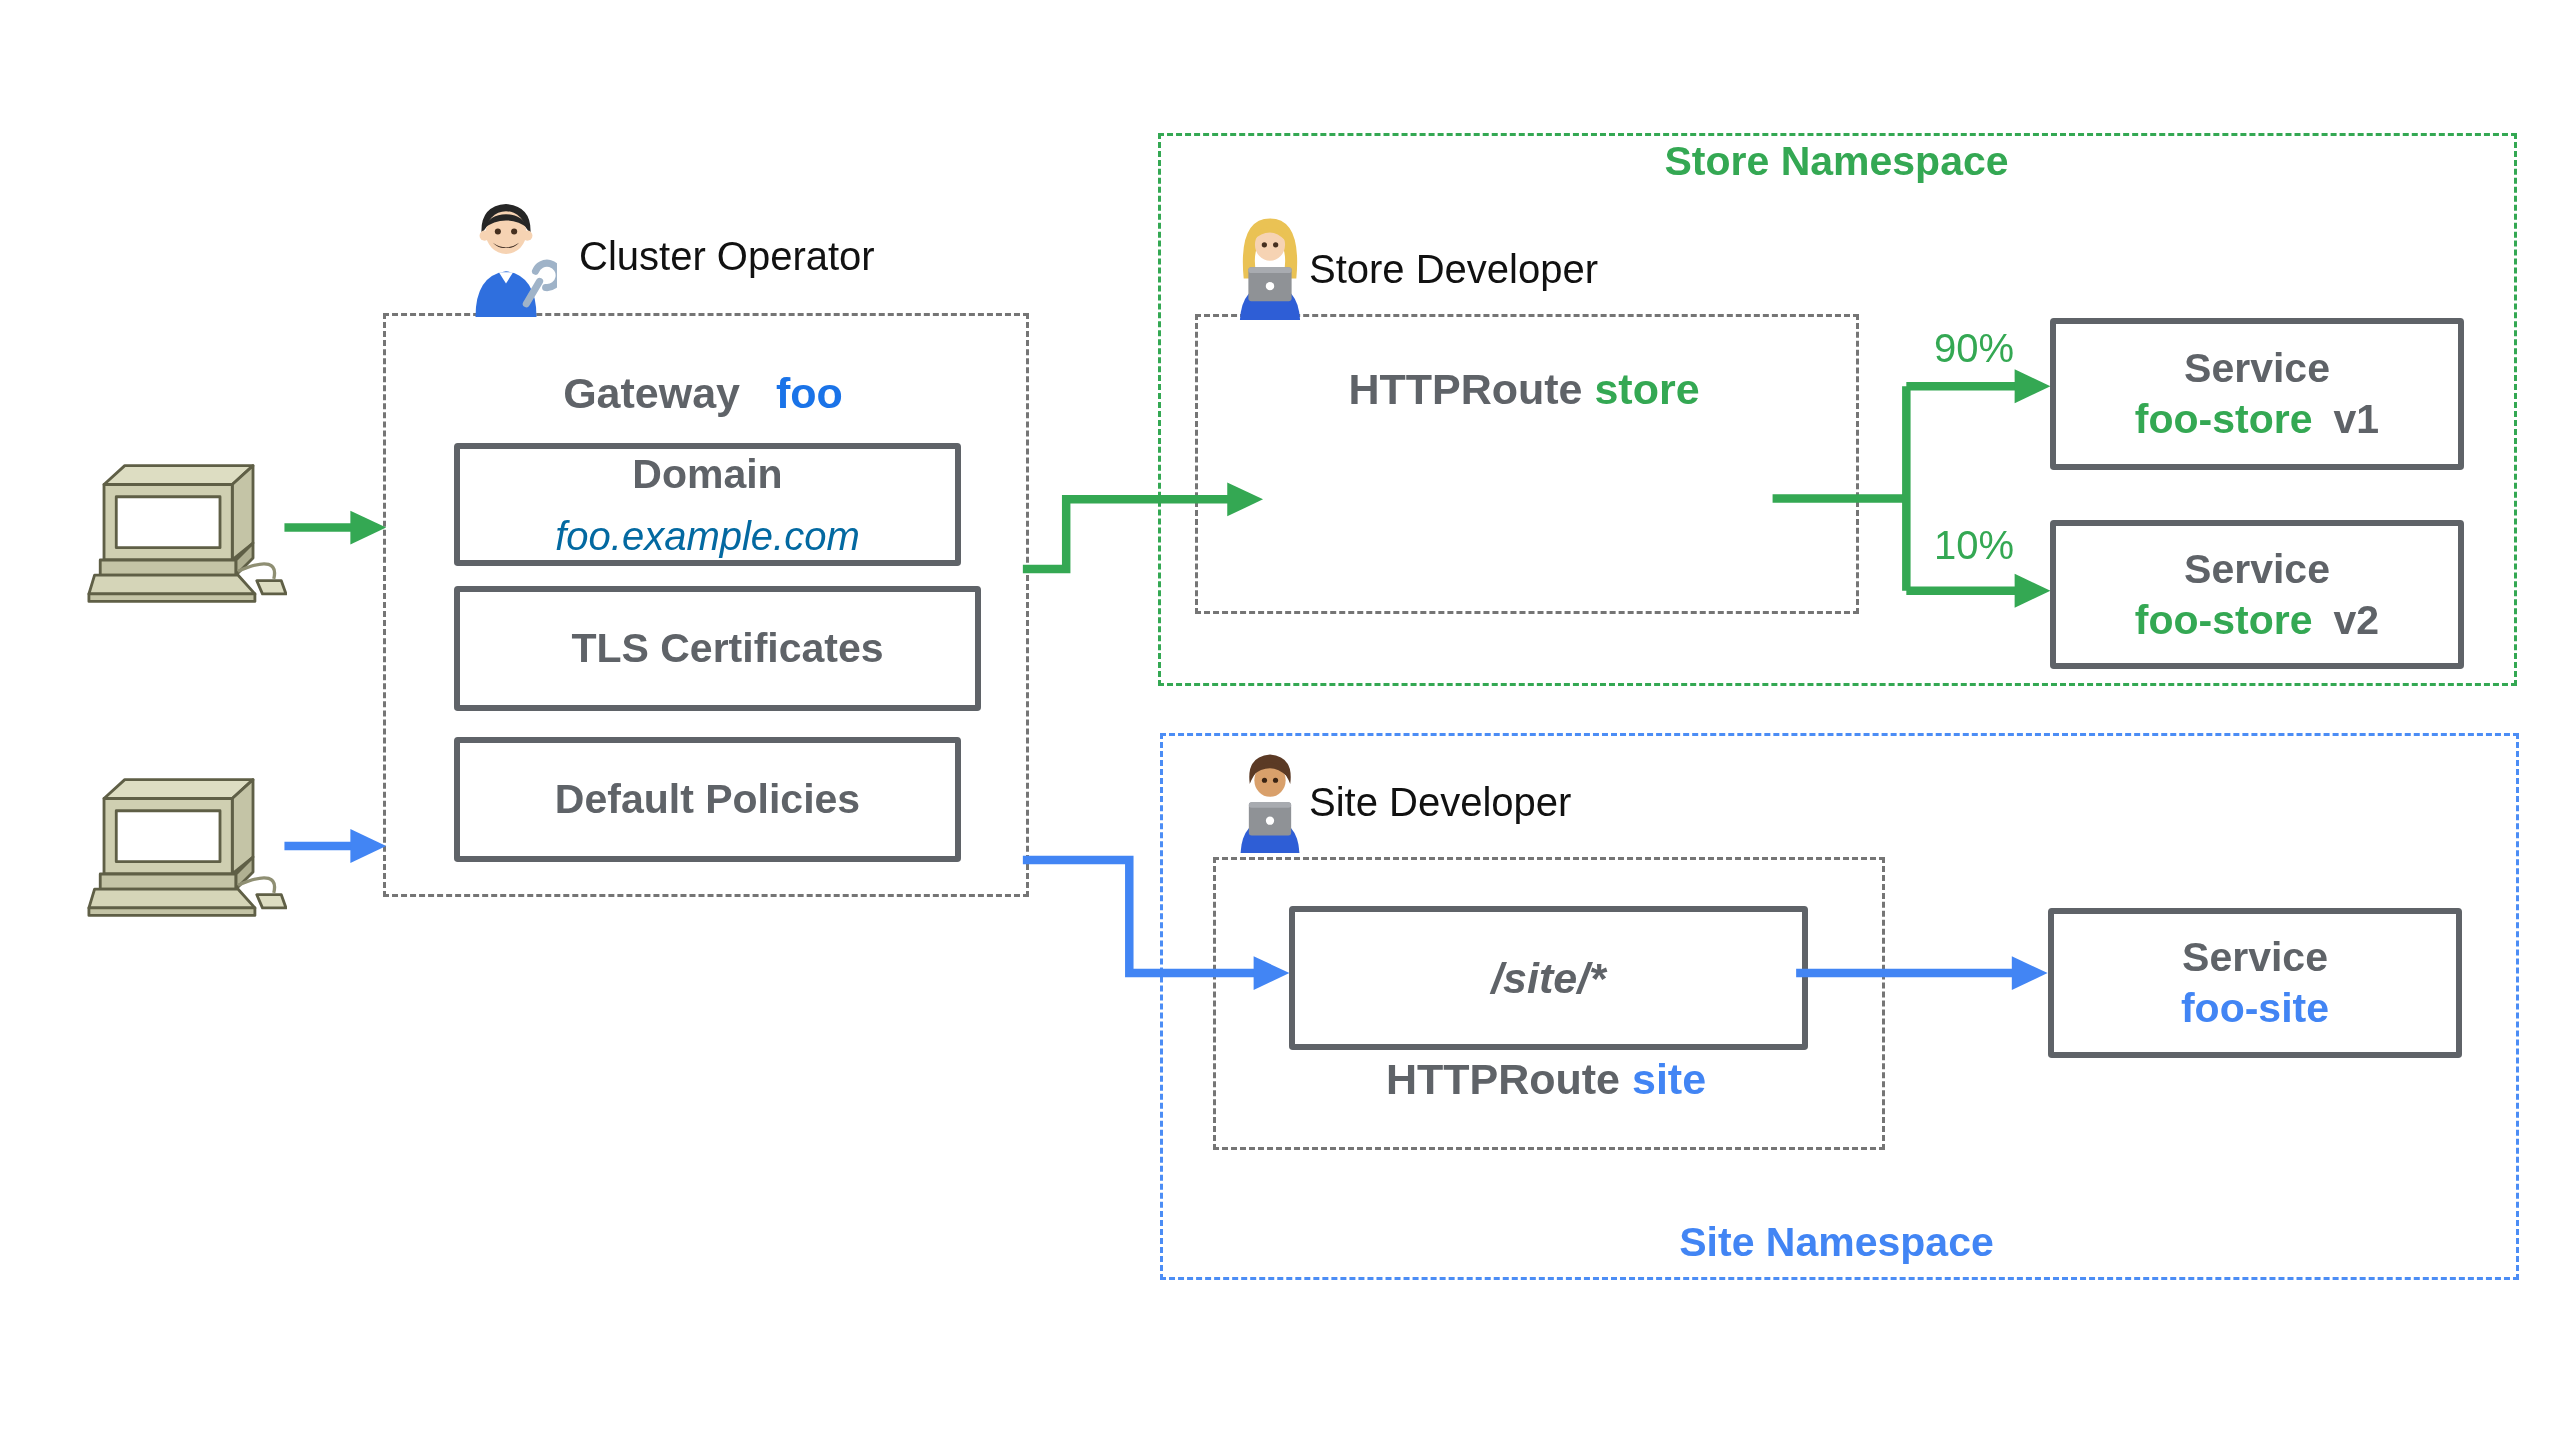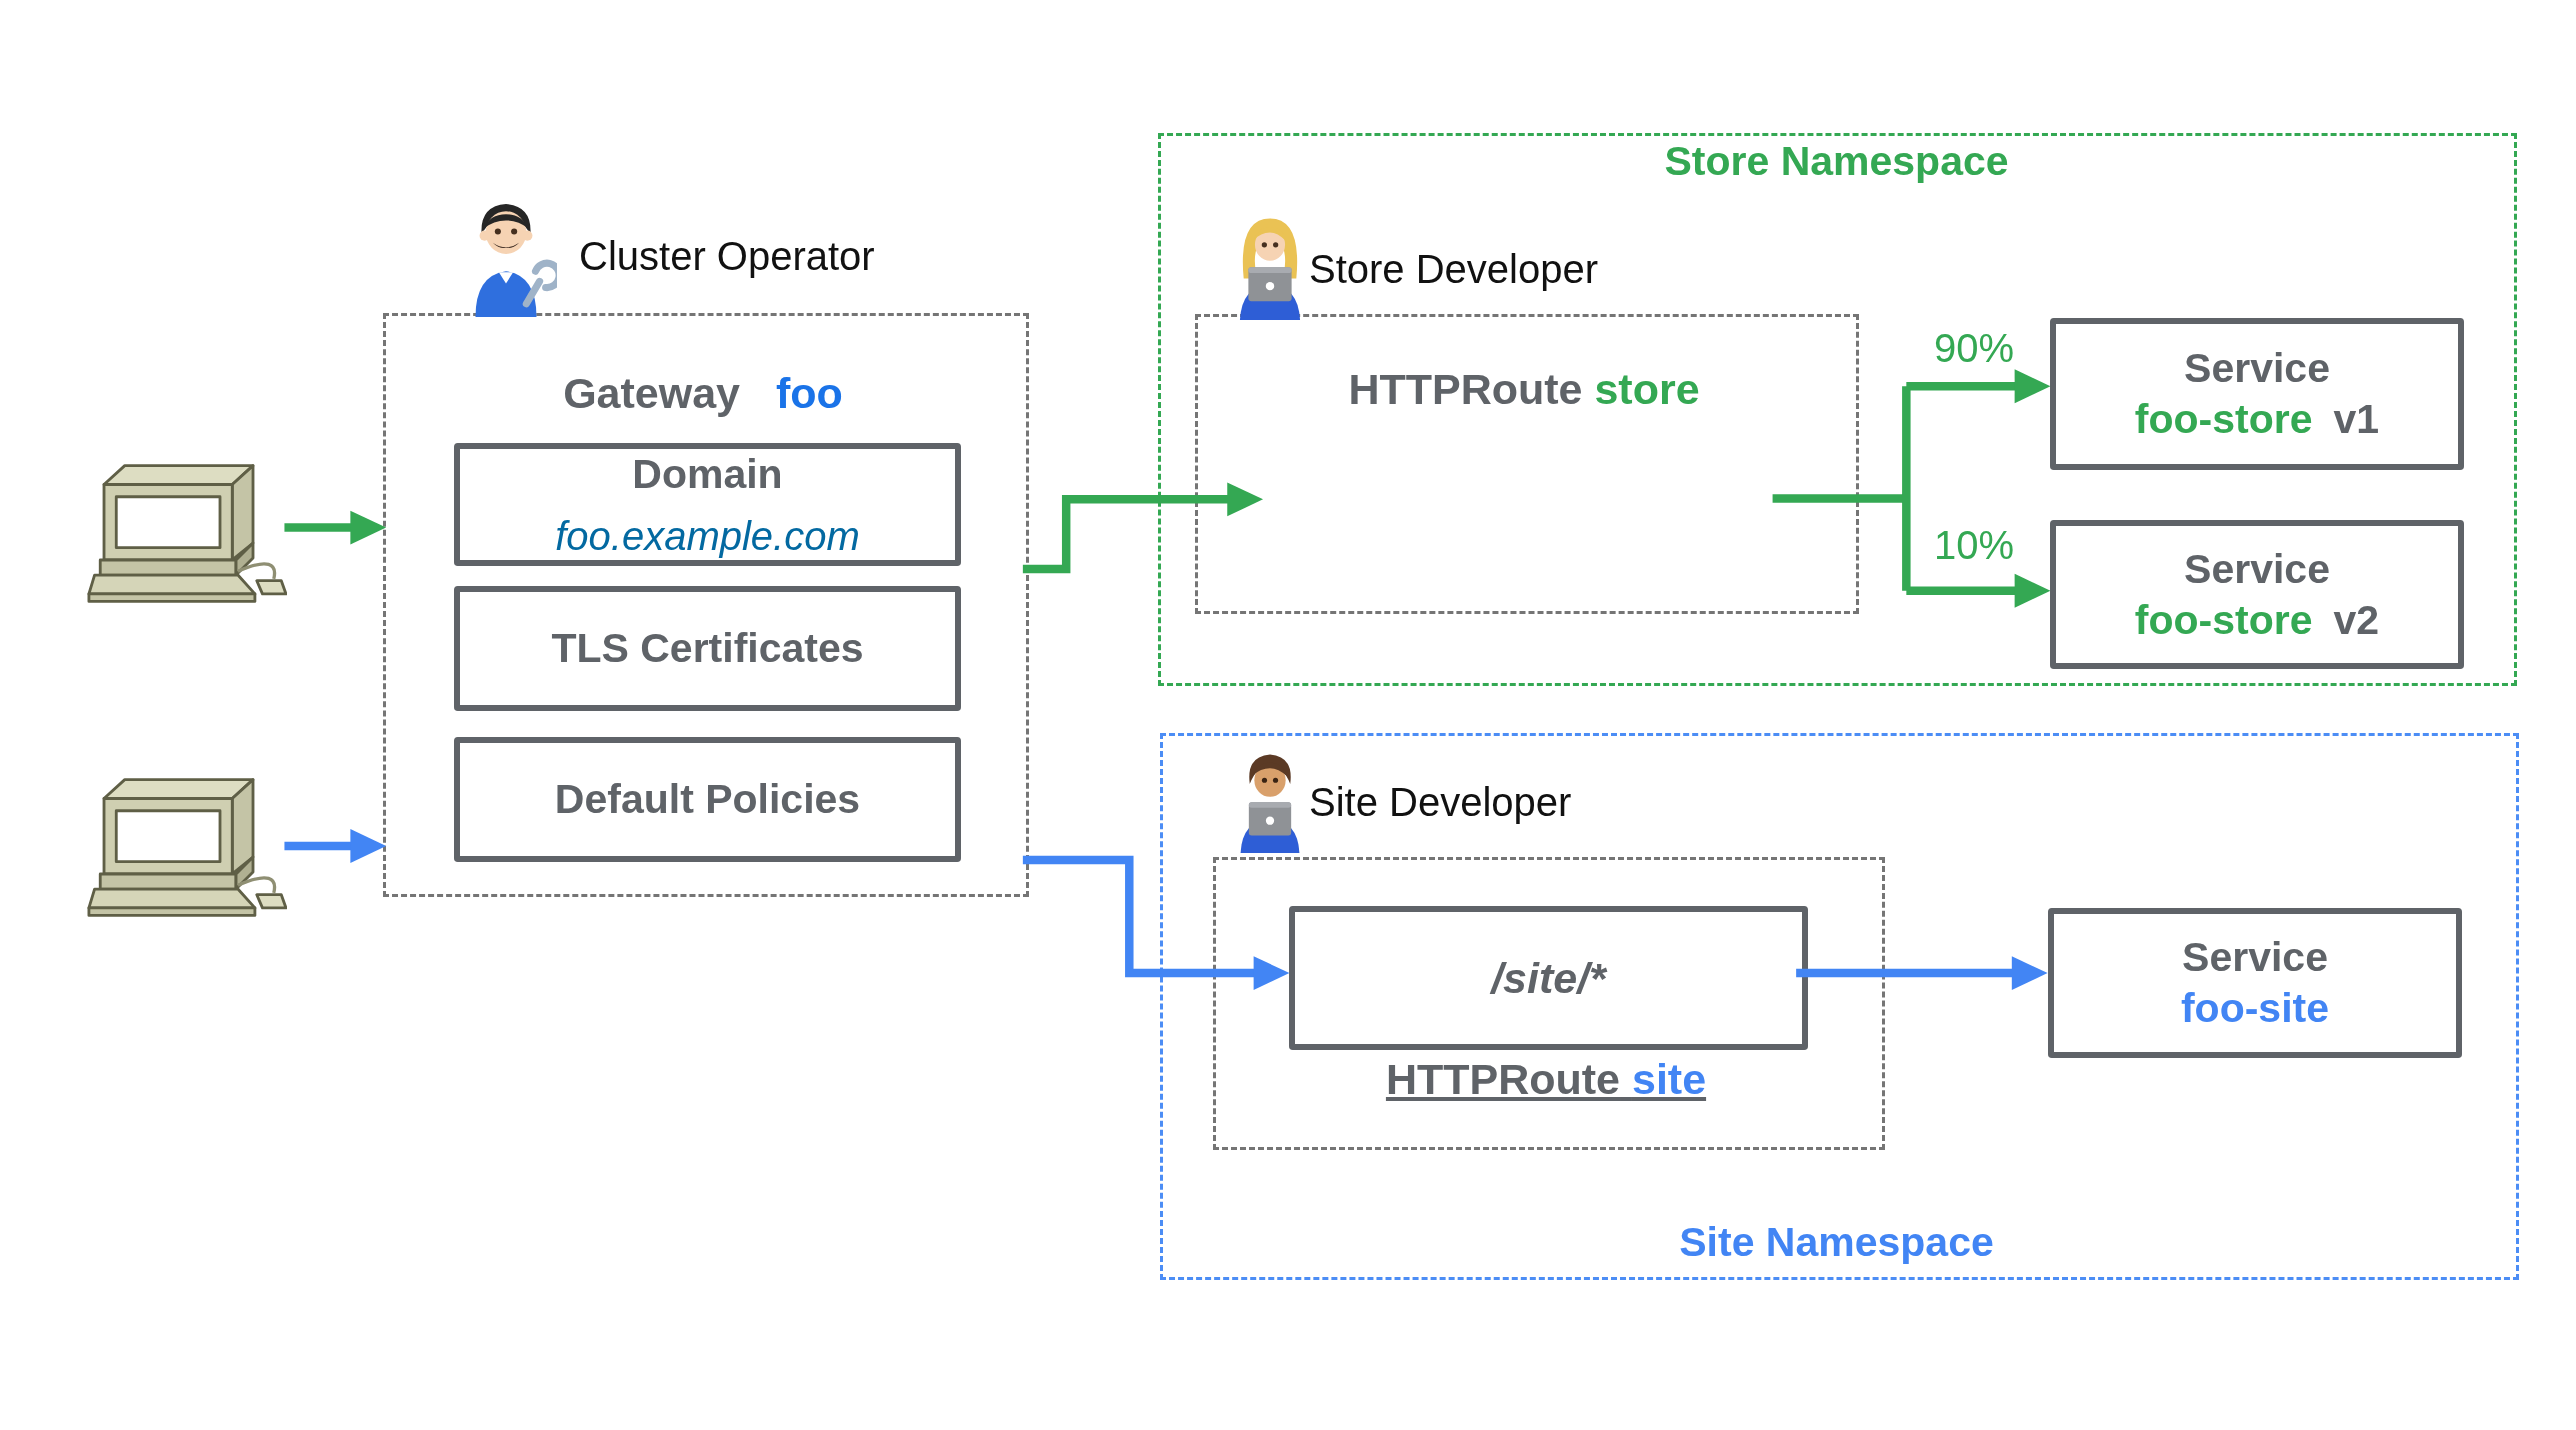--- a/index.html
+++ b/index.html
@@ -46,21 +46,21 @@
   <div class="abs t-center" style="left:430px;top:369px;width:546px;font-size:43px;font-weight:bold;">
     <span class="gray-b">Gateway</span>
     <span class="foo-t">foo</span>
   </div>
 
   <div class="abs solid-box" style="left:454px;top:443px;width:495px;height:111px;">
     <div class="box-title">Domain</div>
     <div class="box-sub">foo.example.com</div>
   </div>
 
-  <div class="abs solid-box" style="left:454px;top:586px;width:495px;height:113px;">
+  <div class="abs solid-box" style="left:454px;top:586px;width:495px;height:113px;padding-left:20px;">
     <div class="box-title">TLS Certificates</div>
   </div>
 
   <div class="abs solid-box" style="left:454px;top:737px;width:495px;height:113px;">
     <div class="box-title">Default Policies</div>
   </div>
 
   <svg class="abs person" style="left:455px;top:198px;" width="102" height="119" viewBox="0 0 100 117">
     <path d="M26 36 Q24 8 50 6 Q76 8 74 36 Q66 20 50 20 Q34 20 26 36" fill="#262626"></path>
     <circle cx="29" cy="37" r="5" fill="#F6D3B3"></circle>
@@ -117,21 +117,21 @@
       <span>v2</span>
     </div>
   </div>
 
   <div class="abs dash-gray" style="left:1213px;top:857px;width:666px;height:287px;"></div>
 
   <div class="abs solid-box" style="left:1289px;top:906px;width:507px;height:132px;">
     <div class="path-label">/site/*</div>
   </div>
 
-  <div class="abs t-center route-title" style="left:1213px;top:1055px;width:666px;text-decoration:underline;">
+  <div class="abs t-center route-title" style="left:1213px;top:1055px;width:666px;">
     <span>HTTPRoute</span>
     <span class="blue-t">site</span>
   </div>
 
   <svg class="abs person" style="left:1224px;top:747px;" width="92" height="106" viewBox="0 0 100 115">
     <path d="M28 40 Q24 10 50 8 Q76 10 72 40 Q64 20 50 20 Q36 20 28 40" fill="#5B3A25"></path>
     <ellipse cx="50" cy="36" rx="17" ry="18" fill="#D9A06B"></ellipse>
     <path d="M31 31 Q36 17 50 17 Q65 17 69 32 Q59 23 50 23 Q40 23 31 31" fill="#5B3A25"></path>
     <circle cx="44" cy="36" r="2.8" fill="#3a2313"></circle>
       <circle cx="56" cy="36" r="2.8" fill="#3a2313"></circle>

